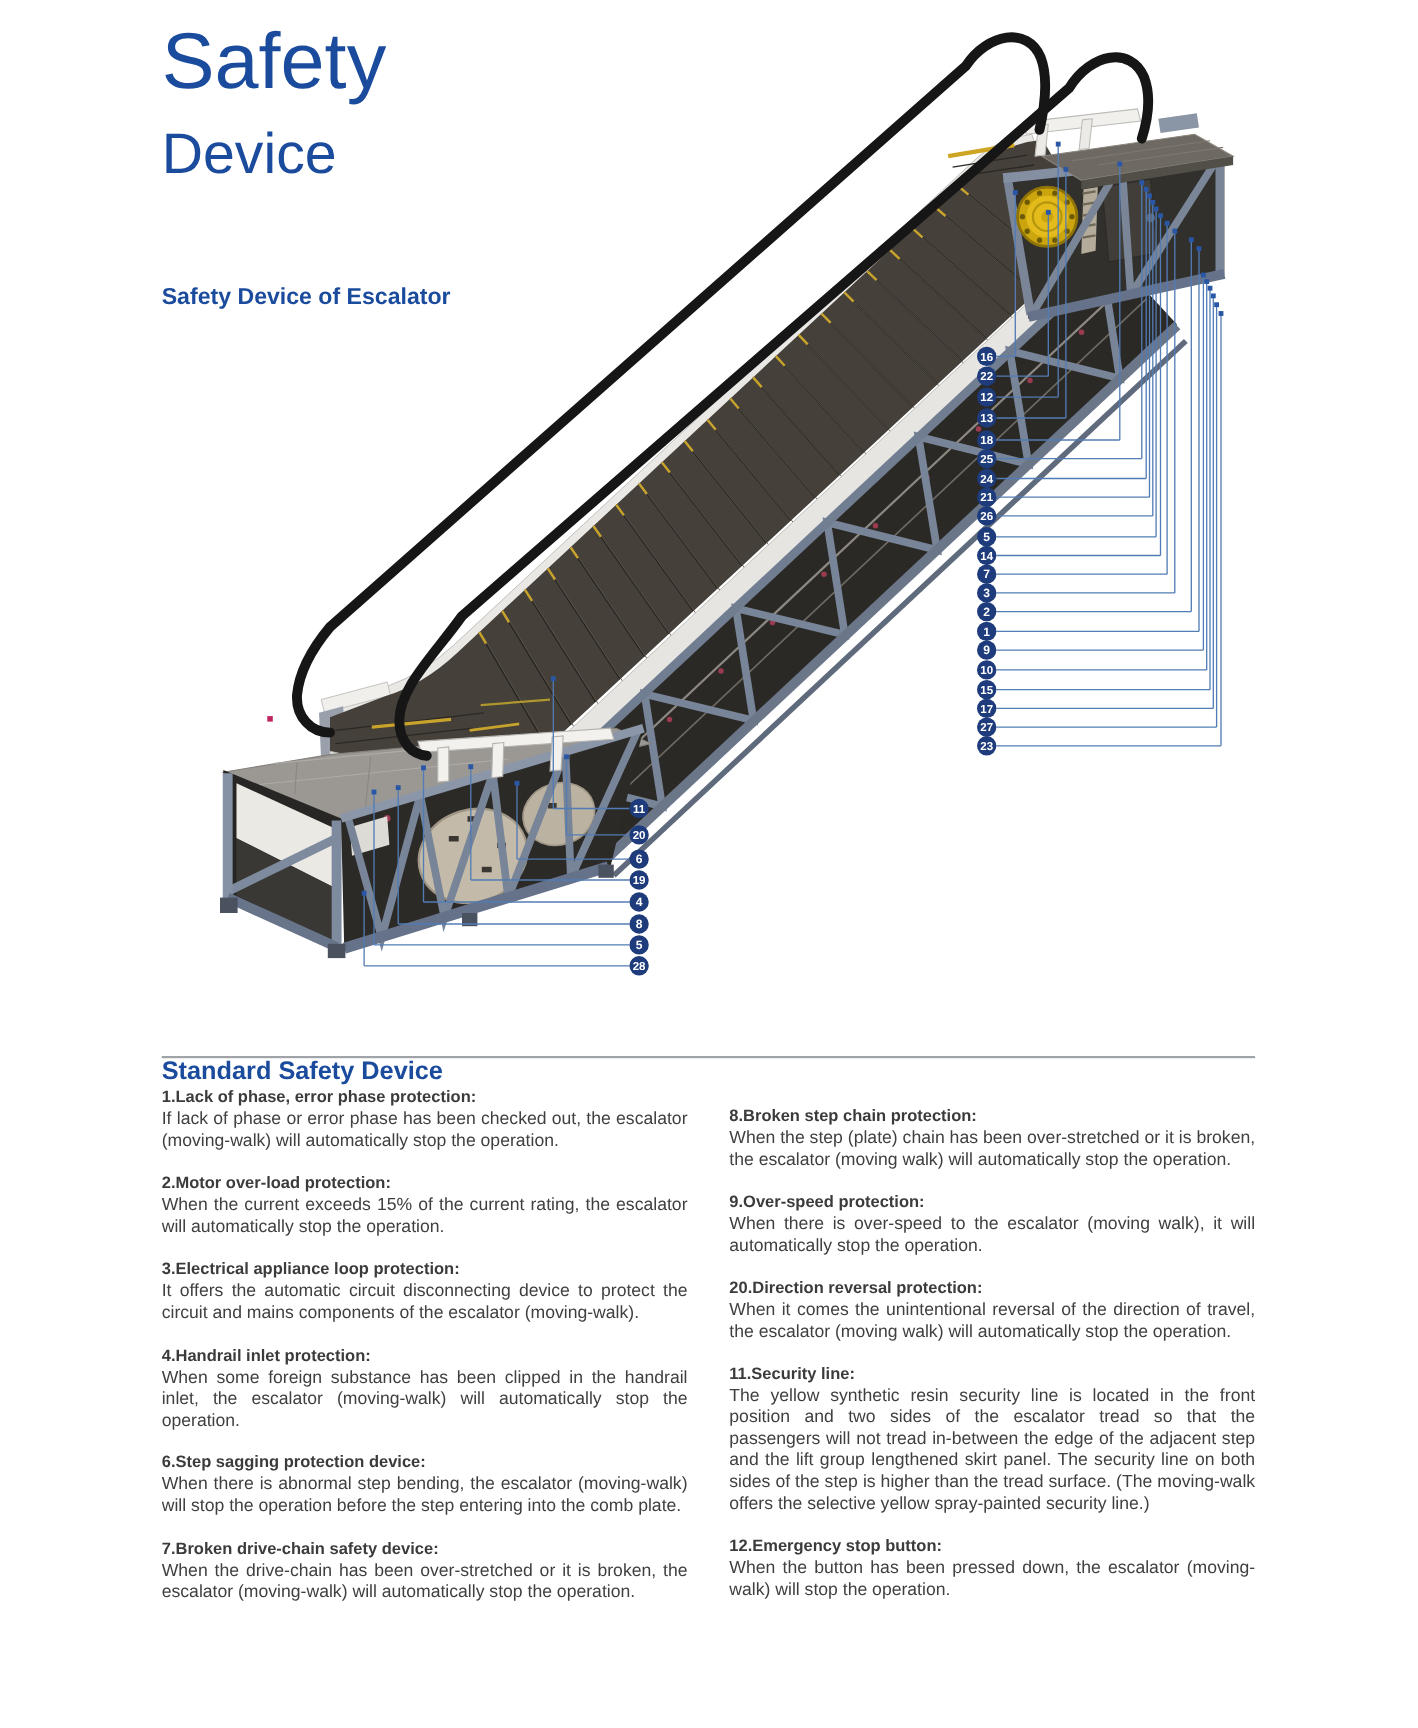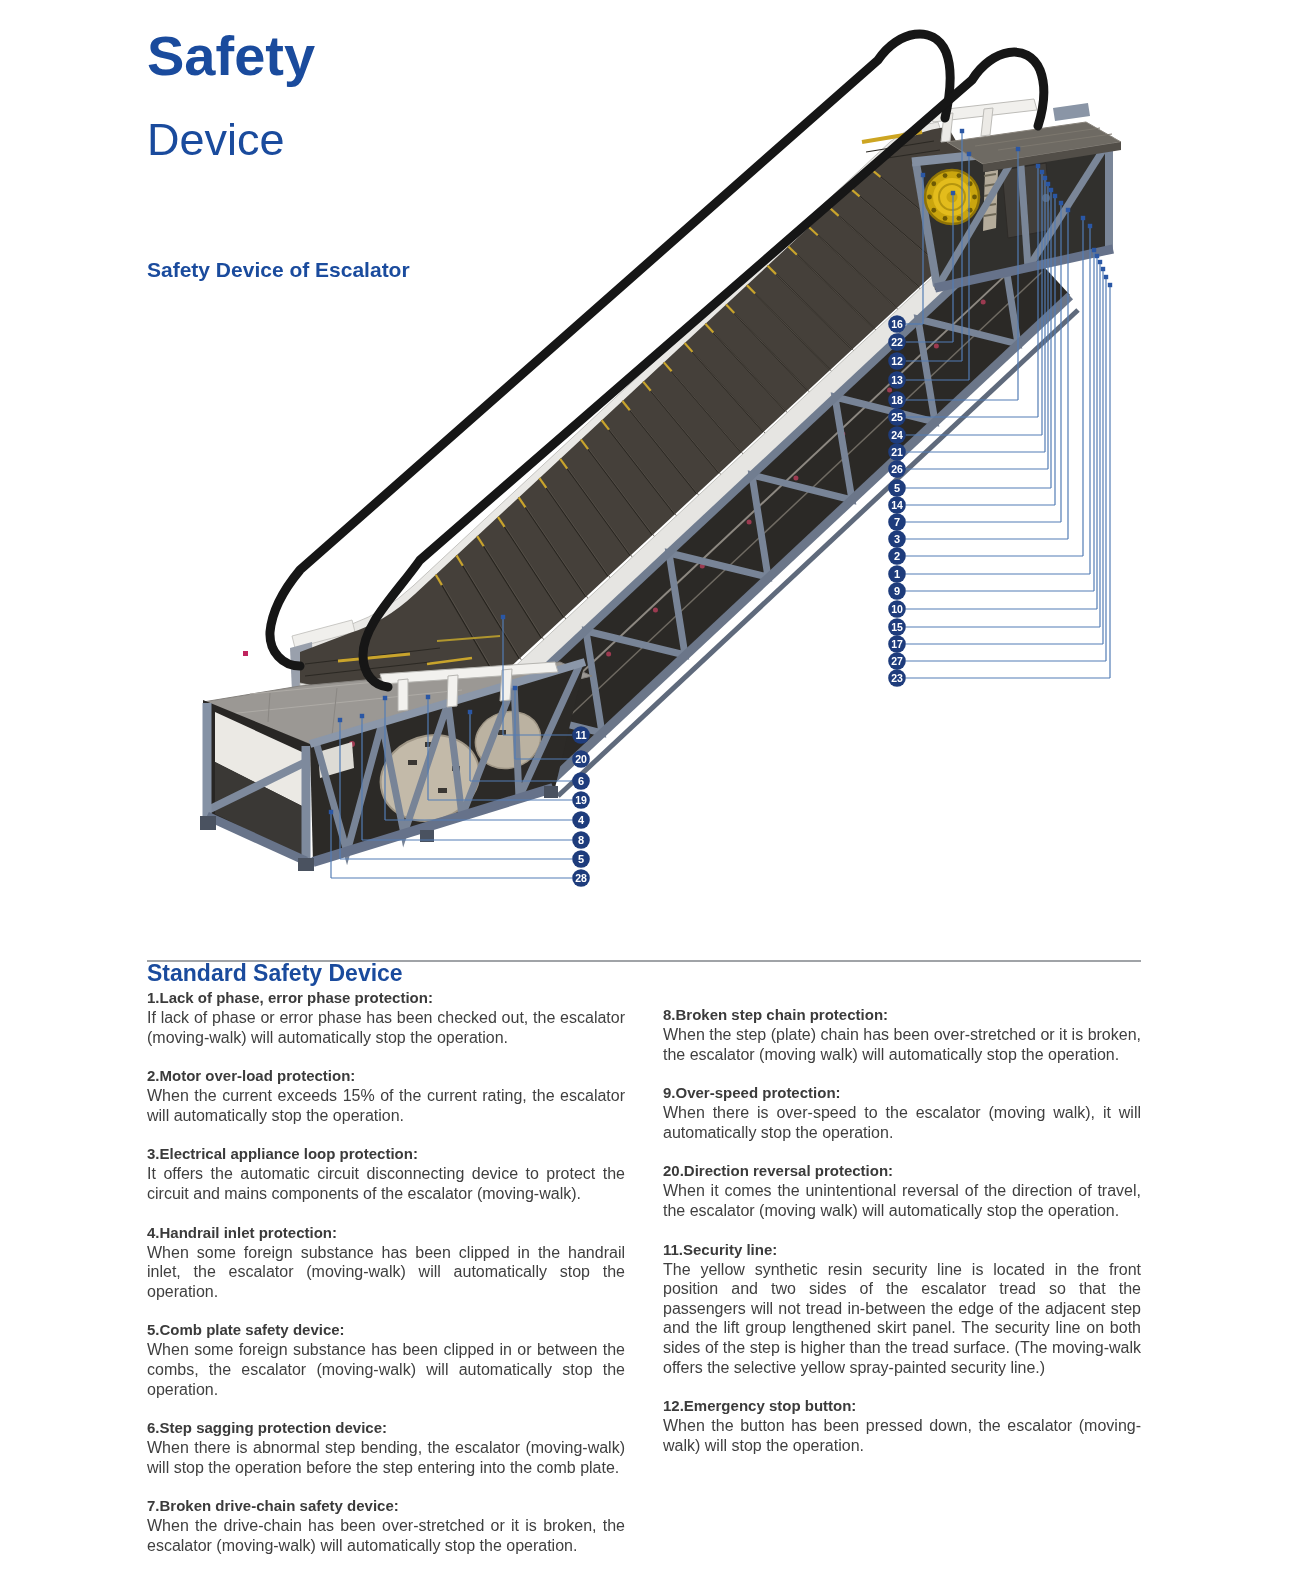--- a/index.html
+++ b/index.html
@@ -1,21 +1,21 @@
 <!DOCTYPE html>
 <html style="--brand: #1a4b9d; --divider: #a0a3a7;"><head>
 <meta charset="utf-8">
 <style>
   html,body{margin:0;padding:0;background:#fff;}
   .page{position:relative;width:1289px;height:1571px;background:#ffffff;overflow:hidden;
         font-family:"Liberation Sans",sans-serif;}
   
   .hdr{position:absolute;left:147px;top:14px;}
-  .t1{font-size:56px;font-weight:700;color:var(--brand,#1a4b9d);line-height:84px;letter-spacing:0px;}
-  .t2{font-size:45px;font-weight:400;color:var(--brand,#1a4b9d);line-height:84px;}
+  .t1{font-size:72px;font-weight:400;color:var(--brand,#1a4b9d);line-height:84px;letter-spacing:0px;}
+  .t2{font-size:52px;font-weight:400;color:var(--brand,#1a4b9d);line-height:84px;}
   .subtitle{position:absolute;left:147px;top:258px;font-size:21px;font-weight:700;color:var(--brand,#1a4b9d);text-align:center;}
   
   .diagram{position:absolute;left:190px;top:10px;width:950px;height:895px;}
   
   .sec-head{position:absolute;left:147px;top:941px;font-size:23px;font-weight:700;color:var(--brand,#1c4da0);}
   .rule{position:absolute;left:147px;top:960px;width:994px;height:2px;background:var(--divider,#a0a3a7);}
   .cols{position:absolute;left:147px;top:988px;width:994px;display:flex;gap:38px;}
   .col{width:478px;}
   .col.right{padding-top:17px;}
   .item{margin:0 0 19px 0;}
@@ -463,24 +463,20 @@
         </div>
         <div class="item">
           <h3>3.Electrical appliance loop protection:</h3>
           <p>It offers the automatic circuit disconnecting device to protect the circuit and mains components of the escalator (moving-walk).</p>
         </div>
         <div class="item">
           <h3>4.Handrail inlet protection:</h3>
           <p>When some foreign substance has been clipped in the handrail inlet, the escalator (moving-walk) will automatically stop the operation.</p>
         </div>
         <div class="item">
-          <h3>5.Comb plate safety device:</h3>
-          <p>When some foreign substance has been clipped in or between the combs, the escalator (moving-walk) will automatically stop the operation.</p>
-        </div>
-        <div class="item">
           <h3>6.Step sagging protection device:</h3>
           <p>When there is abnormal step bending, the escalator (moving-walk) will stop the operation before the step entering into the comb plate.</p>
         </div>
         <div class="item">
           <h3>7.Broken drive-chain safety device:</h3>
           <p>When the drive-chain has been over-stretched or it is broken, the escalator (moving-walk) will automatically stop the operation.</p>
         </div>
       </div>
     <div class="col right" id="col-right">
         <div class="item">

